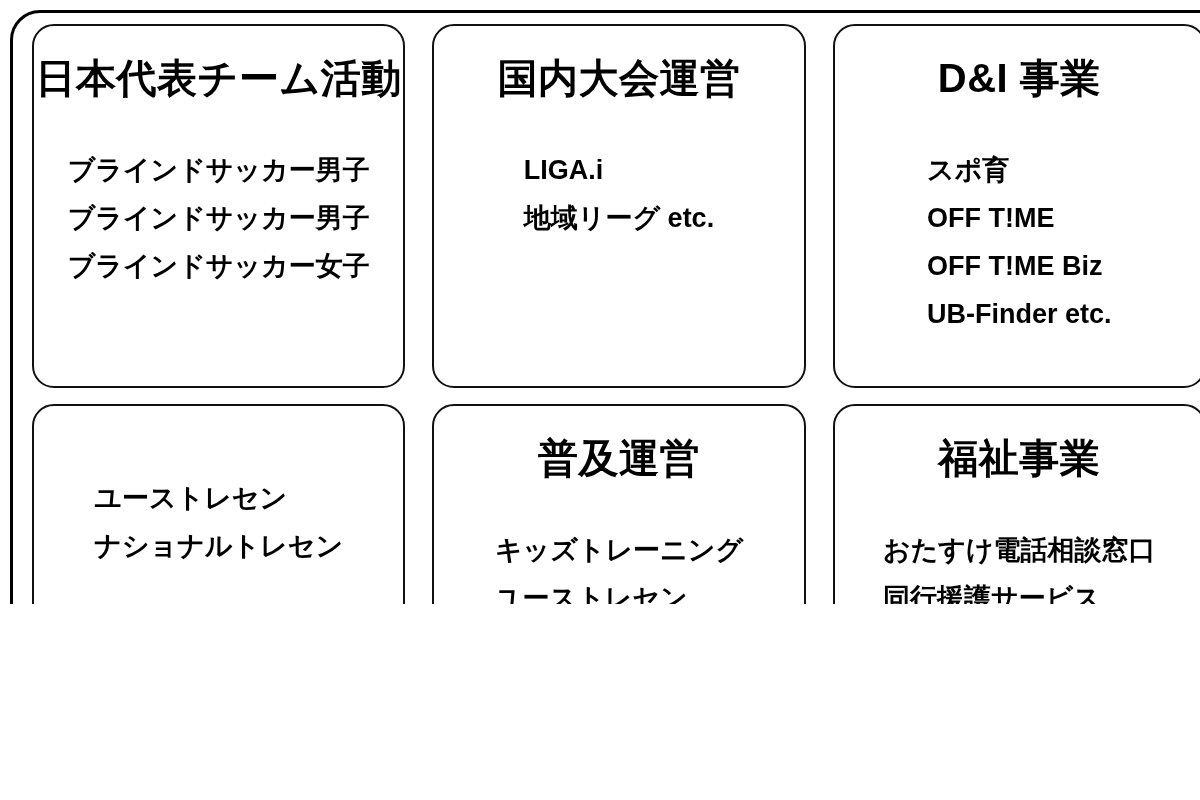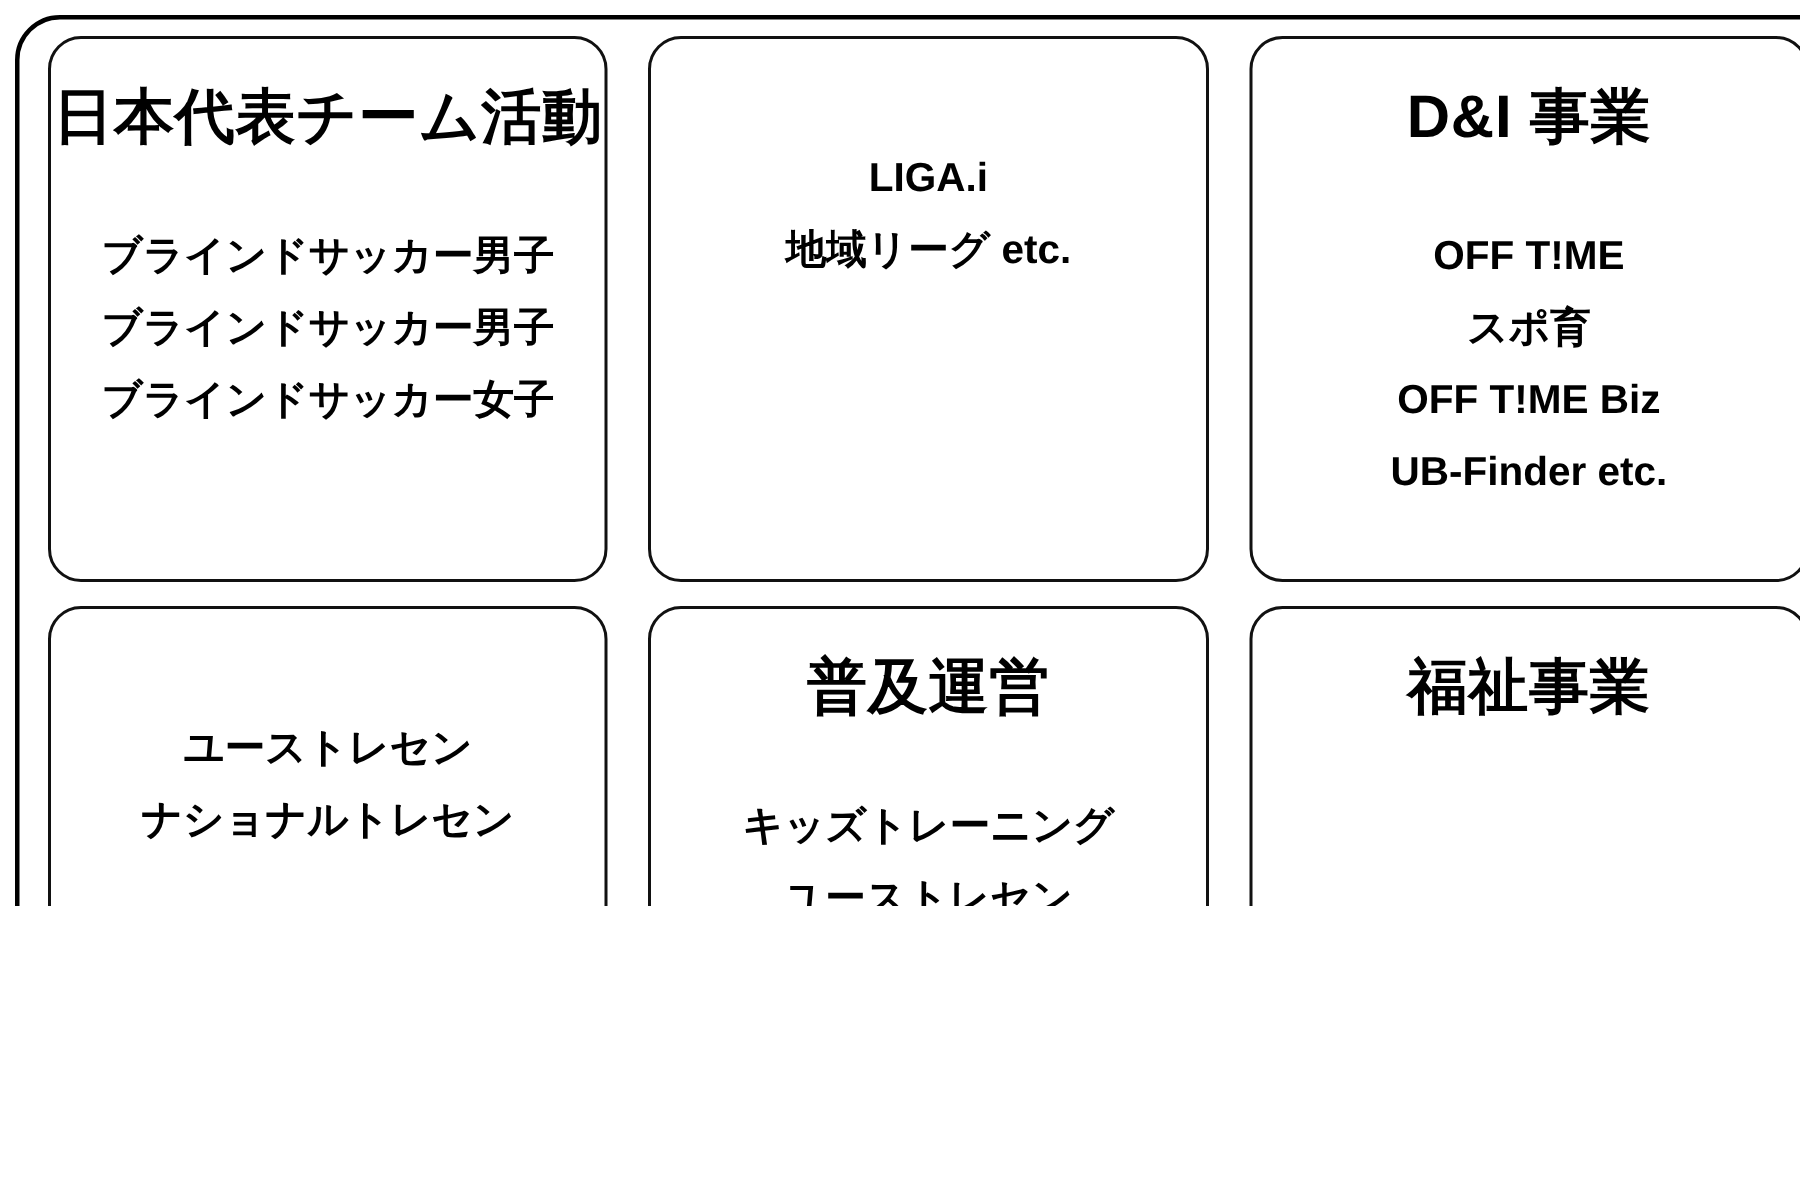--- a/index.html
+++ b/index.html
@@ -51,21 +51,21 @@
     text-align: center;
     font-size: 40px;
     font-weight: 700;
     line-height: 52px;
     letter-spacing: 0.5px;
     white-space: nowrap;
   }
   .card-items {
     width: fit-content;
     margin: 42px auto 0 auto;
-    text-align: center;
+    text-align: left;
   }
   .card-item {
     font-size: 27px;
     font-weight: 700;
     line-height: 48px;
     white-space: nowrap;
   }
 </style>
 </head>
 <body>
@@ -77,31 +77,32 @@
       <div class="card">
         <div class="card-title">日本代表チーム活動</div>
         <div class="card-items">
           <div class="card-item">ブラインドサッカー男子</div>
           <div class="card-item">ブラインドサッカー男子</div>
           <div class="card-item">ブラインドサッカー女子</div>
         </div>
       </div>
 
       <div class="card">
+        <div class="card-title">国内大会運営</div>
         <div class="card-items">
           <div class="card-item">LIGA.i</div>
           <div class="card-item">地域リーグ etc.</div>
         </div>
       </div>
 
       <div class="card">
         <div class="card-title">D&amp;I 事業</div>
         <div class="card-items">
+          <div class="card-item">スポ育</div>
           <div class="card-item">OFF T!ME</div>
-          <div class="card-item">スポ育</div>
           <div class="card-item">OFF T!ME Biz</div>
           <div class="card-item">UB-Finder etc.</div>
         </div>
       </div>
 
       <div class="card">
         <div class="card-items">
           <div class="card-item">ユーストレセン</div>
           <div class="card-item">ナショナルトレセン</div>
         </div>
@@ -110,17 +111,21 @@
       <div class="card">
         <div class="card-title">普及運営</div>
         <div class="card-items">
           <div class="card-item">キッズトレーニング</div>
           <div class="card-item">ユーストレセン</div>
         </div>
       </div>
 
       <div class="card">
         <div class="card-title">福祉事業</div>
+        <div class="card-items">
+          <div class="card-item">おたすけ電話相談窓口</div>
+          <div class="card-item">同行援護サービス</div>
+        </div>
       </div>
 
     </div>
   </div>
 </div>
 
 </body></html>

